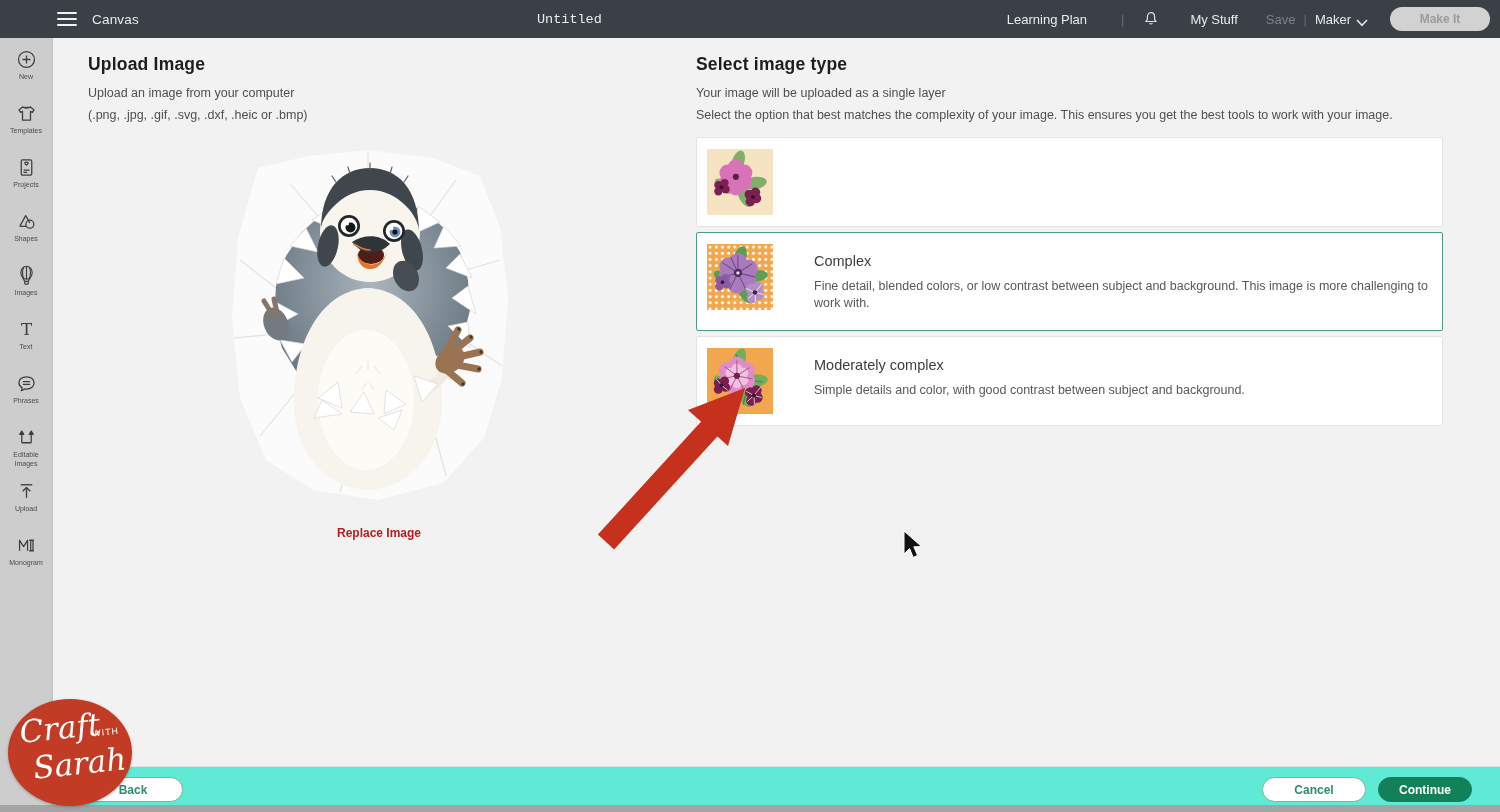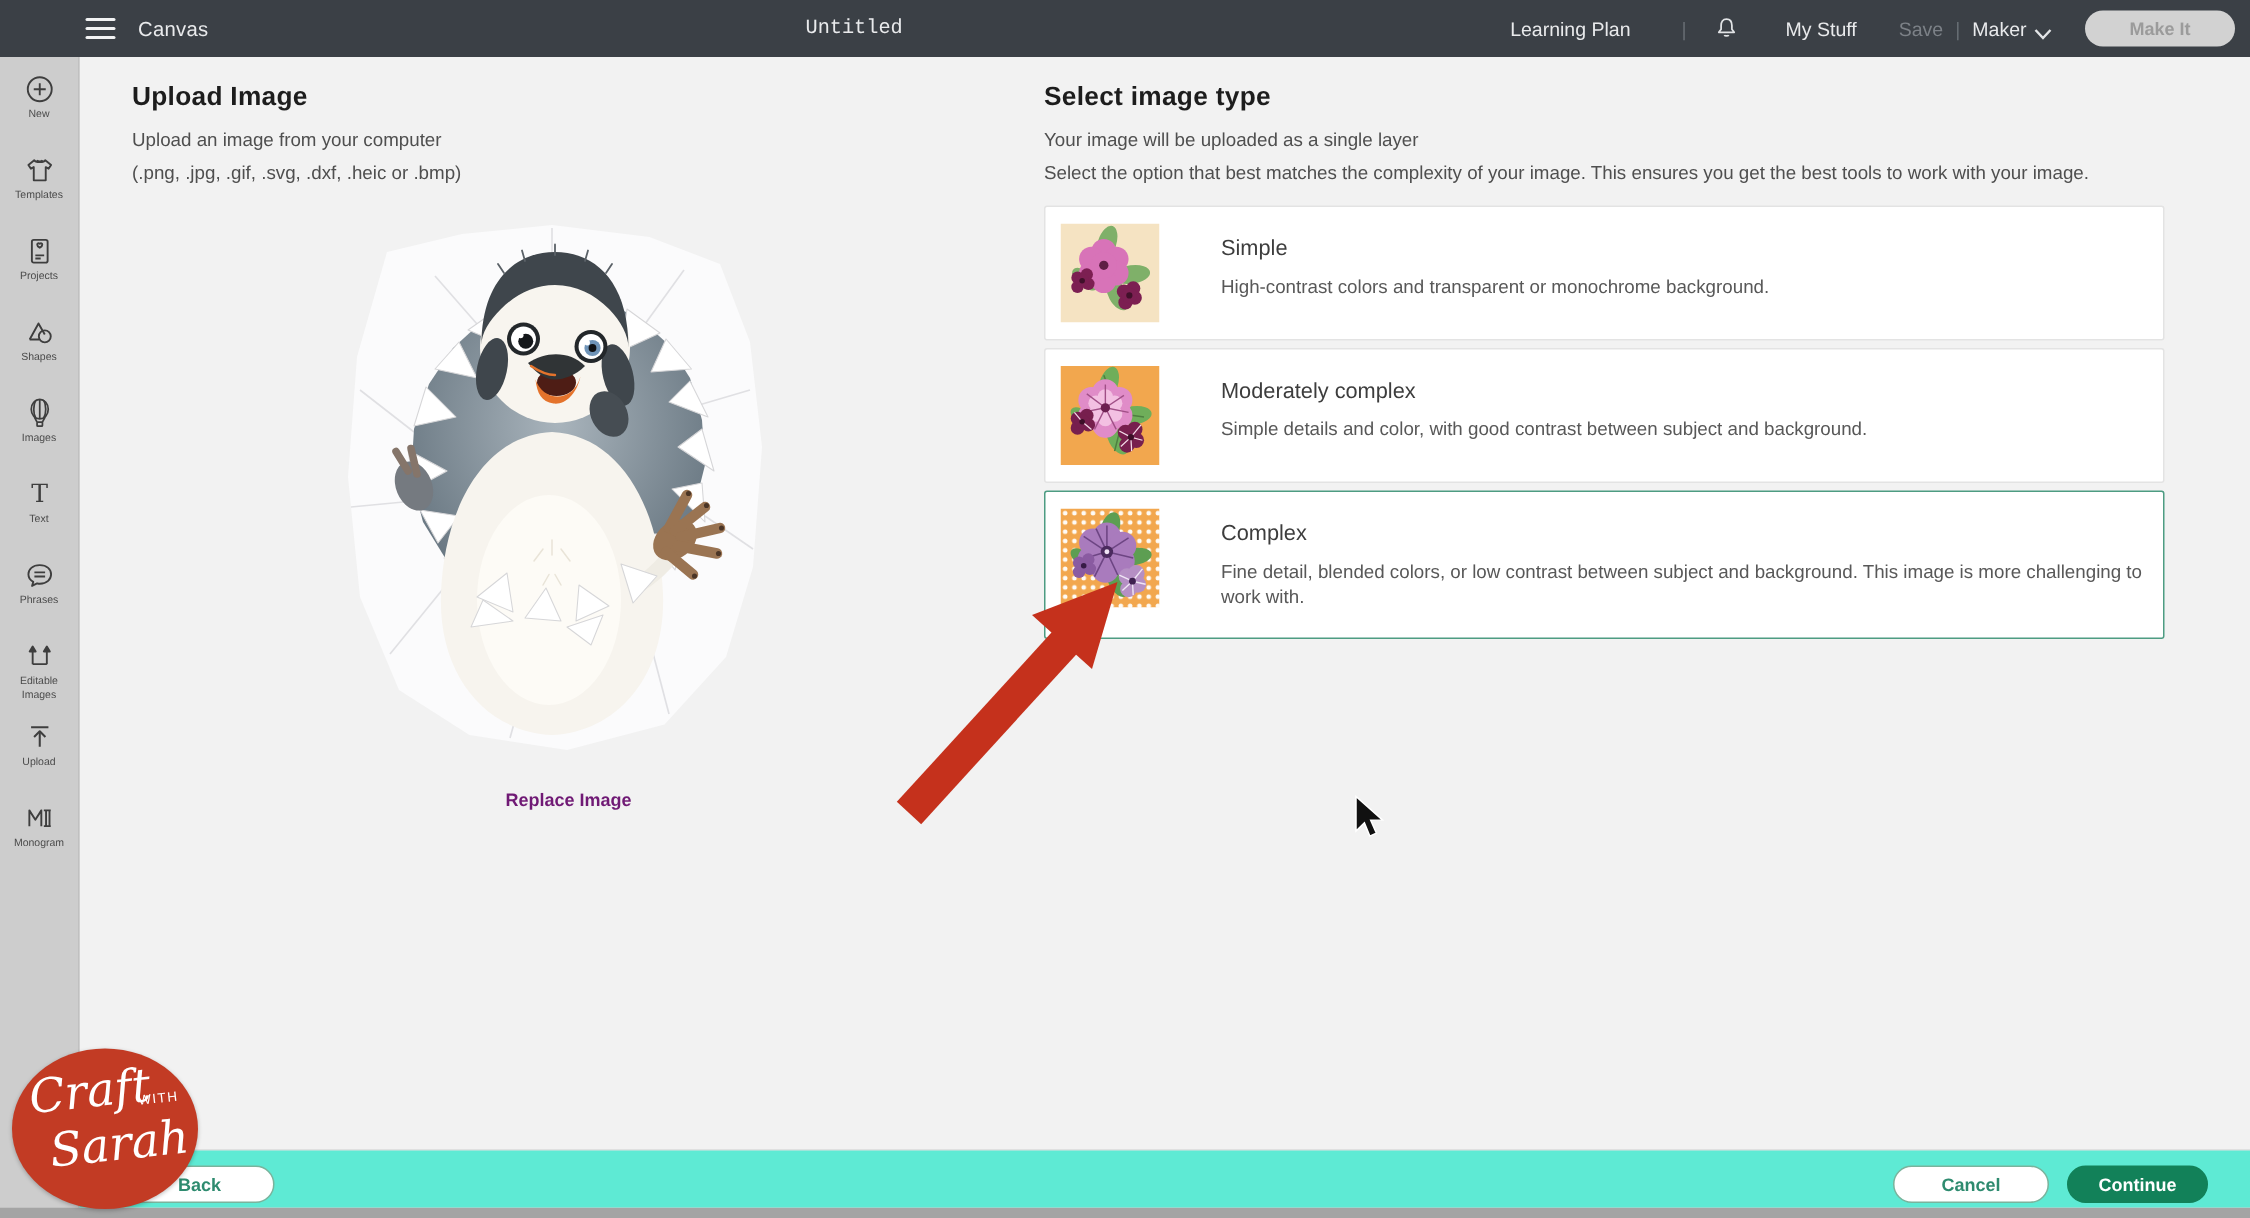--- a/index.html
+++ b/index.html
@@ -30,21 +30,21 @@
   .side-item svg{flex:0 0 auto;}
   .side-label{font-size:7px;color:#4b4b4b;margin-top:3px;text-align:center;line-height:1.25;padding:0 1px;}
 
   
   .h1{position:absolute;font-size:17.5px;font-weight:bold;color:#1d1d1d;letter-spacing:.2px;}
   .sub{position:absolute;font-size:12.5px;color:#4f4f4f;}
   .upload-title{left:88px;top:54px;}
   .upload-sub1{left:88px;top:86px;}
   .upload-sub2{left:88px;top:108px;}
   .penguin-wrap{position:absolute;left:218px;top:138px;width:300px;height:380px;}
-  .replace-link{position:absolute;left:337px;top:526px;font-size:12px;font-weight:bold;color:#701a75;cursor:pointer;}
+  .replace-link{position:absolute;left:337px;top:526px;font-size:12px;font-weight:bold;color:#b91c1c;cursor:pointer;}
 
   
   .select-title{left:696px;top:54px;}
   .select-sub1{left:696px;top:86px;}
   .select-sub2{left:696px;top:108px;}
   .cards{position:absolute;left:696px;top:137px;width:747px;display:flex;flex-direction:column;gap:5px;}
   .card{position:relative;background:#fff;border:1px solid #e3e3e3;border-radius:2px;height:90px;cursor:pointer;}
   .card.tall{height:99px;}
   .card.selected{border:1.5px solid #4d9c82;}
   .thumb{position:absolute;left:10px;top:11px;width:66px;height:66px;display:block;}
@@ -349,95 +349,20 @@
             <circle cx="14" cy="37" r="4.5"></circle>
           <circle cx="41" cy="44" r="4.6"></circle>
             <circle cx="47" cy="42" r="4.6"></circle>
             <circle cx="48" cy="48" r="4.6"></circle>
           <circle cx="42" cy="51" r="4.6"></circle>
             <circle cx="44.5" cy="46.5" r="5"></circle>
         </g>
         <circle cx="14" cy="37" r="1.8" fill="#40102a"></circle>
         <circle cx="44.5" cy="46.5" r="2" fill="#40102a"></circle>
       </svg>
-      <div class="card-text">
-        <div class="card-name">Simple</div>
-        <div class="card-desc">High-contrast colors and transparent or monochrome background.</div>
-      </div>
-    </div>
-
-    <div class="card">
-      <svg class="thumb" viewBox="0 0 64 64">
-        <rect width="64" height="64" fill="#f2a74e"></rect>
-        <g fill="#6fae5a">
-          <ellipse cx="31" cy="12" rx="6" ry="12" transform="rotate(18 31 12)"></ellipse>
-          <ellipse cx="47" cy="32" rx="12" ry="6" transform="rotate(-8 47 32)"></ellipse>
-          <ellipse cx="15" cy="34" rx="10" ry="5" transform="rotate(38 15 34)"></ellipse>
-          <ellipse cx="37" cy="47" rx="6" ry="11" transform="rotate(-28 37 47)"></ellipse>
-        </g>
-        <g stroke="#4e8040" stroke-width="1">
-          <line x1="28" y1="6" x2="33" y2="19"></line>
-            <line x1="40" y1="31" x2="54" y2="33"></line>
-          <line x1="9" y1="39" x2="21" y2="30"></line>
-            <line x1="39" y1="39" x2="35" y2="55"></line>
-        </g>
-        <g fill="#e08cc8">
-          <circle cx="29" cy="17" r="8.5"></circle>
-            <circle cx="38" cy="22" r="8.5"></circle>
-            <circle cx="38" cy="32" r="8.5"></circle>
-          <circle cx="29" cy="38" r="8.5"></circle>
-            <circle cx="20" cy="32" r="8.5"></circle>
-            <circle cx="20" cy="22" r="8.5"></circle>
-        </g>
-        <g fill="#f3c0e2">
-          <circle cx="29" cy="20" r="5"></circle>
-            <circle cx="35" cy="24" r="5"></circle>
-            <circle cx="35" cy="31" r="5"></circle>
-          <circle cx="29" cy="34" r="5"></circle>
-            <circle cx="23" cy="31" r="5"></circle>
-            <circle cx="23" cy="24" r="5"></circle>
-        </g>
-        <g stroke="#a04f86" stroke-width="0.9">
-          <line x1="29" y1="27" x2="29" y2="12"></line>
-            <line x1="29" y1="27" x2="41" y2="19"></line>
-          <line x1="29" y1="27" x2="44" y2="30"></line>
-            <line x1="29" y1="27" x2="36" y2="41"></line>
-          <line x1="29" y1="27" x2="22" y2="41"></line>
-            <line x1="29" y1="27" x2="14" y2="30"></line>
-          <line x1="29" y1="27" x2="17" y2="18"></line>
-        </g>
-        <circle cx="29" cy="27" r="3" fill="#6d2050"></circle>
-        <g fill="#771f4e">
-          <circle cx="11" cy="34" r="4.4"></circle>
-            <circle cx="17" cy="32" r="4.4"></circle>
-            <circle cx="18" cy="38" r="4.4"></circle>
-          <circle cx="11" cy="40" r="4.4"></circle>
-            <circle cx="14" cy="36" r="4.8"></circle>
-          <circle cx="42" cy="43" r="5"></circle>
-            <circle cx="48" cy="41" r="5"></circle>
-            <circle cx="49" cy="48" r="5"></circle>
-          <circle cx="43" cy="51" r="5"></circle>
-            <circle cx="45.5" cy="46" r="5.4"></circle>
-        </g>
-        <g stroke="#f4dce9" stroke-width="0.8">
-          <line x1="45.5" y1="46" x2="52" y2="38"></line>
-            <line x1="45.5" y1="46" x2="53" y2="48"></line>
-          <line x1="45.5" y1="46" x2="46" y2="55"></line>
-            <line x1="45.5" y1="46" x2="39" y2="52"></line>
-          <line x1="45.5" y1="46" x2="38" y2="42"></line>
-          <line x1="14" y1="36" x2="9" y2="30"></line>
-            <line x1="14" y1="36" x2="20" y2="41"></line>
-        </g>
-        <circle cx="14" cy="36" r="1.8" fill="#3c0f28"></circle>
-        <circle cx="45.5" cy="46" r="2" fill="#3c0f28"></circle>
-      </svg>
-      <div class="card-text">
-        <div class="card-name">Moderately complex</div>
-        <div class="card-desc">Simple details and color, with good contrast between subject and background.</div>
-      </div>
     </div>
 
     <div class="card tall selected">
       <svg class="thumb" viewBox="0 0 64 64">
         <defs>
           <pattern id="dotsP" width="6" height="6" patternUnits="userSpaceOnUse">
             <rect width="6" height="6" fill="#f2a74e"></rect>
             <circle cx="3" cy="3" r="1.5" fill="#ffffff" opacity="0.95"></circle>
           </pattern>
         </defs>
@@ -490,20 +415,91 @@
           <circle cx="12" cy="41" r="4"></circle>
             <circle cx="15" cy="37" r="4.4"></circle>
         </g>
         <circle cx="15" cy="37" r="1.8" fill="#371b46"></circle>
       </svg>
       <div class="card-text">
         <div class="card-name">Complex</div>
         <div class="card-desc">Fine detail, blended colors, or low contrast between subject and background. This image is more challenging to work with.</div>
       </div>
     </div>
+
+    <div class="card">
+      <svg class="thumb" viewBox="0 0 64 64">
+        <rect width="64" height="64" fill="#f2a74e"></rect>
+        <g fill="#6fae5a">
+          <ellipse cx="31" cy="12" rx="6" ry="12" transform="rotate(18 31 12)"></ellipse>
+          <ellipse cx="47" cy="32" rx="12" ry="6" transform="rotate(-8 47 32)"></ellipse>
+          <ellipse cx="15" cy="34" rx="10" ry="5" transform="rotate(38 15 34)"></ellipse>
+          <ellipse cx="37" cy="47" rx="6" ry="11" transform="rotate(-28 37 47)"></ellipse>
+        </g>
+        <g stroke="#4e8040" stroke-width="1">
+          <line x1="28" y1="6" x2="33" y2="19"></line>
+            <line x1="40" y1="31" x2="54" y2="33"></line>
+          <line x1="9" y1="39" x2="21" y2="30"></line>
+            <line x1="39" y1="39" x2="35" y2="55"></line>
+        </g>
+        <g fill="#e08cc8">
+          <circle cx="29" cy="17" r="8.5"></circle>
+            <circle cx="38" cy="22" r="8.5"></circle>
+            <circle cx="38" cy="32" r="8.5"></circle>
+          <circle cx="29" cy="38" r="8.5"></circle>
+            <circle cx="20" cy="32" r="8.5"></circle>
+            <circle cx="20" cy="22" r="8.5"></circle>
+        </g>
+        <g fill="#f3c0e2">
+          <circle cx="29" cy="20" r="5"></circle>
+            <circle cx="35" cy="24" r="5"></circle>
+            <circle cx="35" cy="31" r="5"></circle>
+          <circle cx="29" cy="34" r="5"></circle>
+            <circle cx="23" cy="31" r="5"></circle>
+            <circle cx="23" cy="24" r="5"></circle>
+        </g>
+        <g stroke="#a04f86" stroke-width="0.9">
+          <line x1="29" y1="27" x2="29" y2="12"></line>
+            <line x1="29" y1="27" x2="41" y2="19"></line>
+          <line x1="29" y1="27" x2="44" y2="30"></line>
+            <line x1="29" y1="27" x2="36" y2="41"></line>
+          <line x1="29" y1="27" x2="22" y2="41"></line>
+            <line x1="29" y1="27" x2="14" y2="30"></line>
+          <line x1="29" y1="27" x2="17" y2="18"></line>
+        </g>
+        <circle cx="29" cy="27" r="3" fill="#6d2050"></circle>
+        <g fill="#771f4e">
+          <circle cx="11" cy="34" r="4.4"></circle>
+            <circle cx="17" cy="32" r="4.4"></circle>
+            <circle cx="18" cy="38" r="4.4"></circle>
+          <circle cx="11" cy="40" r="4.4"></circle>
+            <circle cx="14" cy="36" r="4.8"></circle>
+          <circle cx="42" cy="43" r="5"></circle>
+            <circle cx="48" cy="41" r="5"></circle>
+            <circle cx="49" cy="48" r="5"></circle>
+          <circle cx="43" cy="51" r="5"></circle>
+            <circle cx="45.5" cy="46" r="5.4"></circle>
+        </g>
+        <g stroke="#f4dce9" stroke-width="0.8">
+          <line x1="45.5" y1="46" x2="52" y2="38"></line>
+            <line x1="45.5" y1="46" x2="53" y2="48"></line>
+          <line x1="45.5" y1="46" x2="46" y2="55"></line>
+            <line x1="45.5" y1="46" x2="39" y2="52"></line>
+          <line x1="45.5" y1="46" x2="38" y2="42"></line>
+          <line x1="14" y1="36" x2="9" y2="30"></line>
+            <line x1="14" y1="36" x2="20" y2="41"></line>
+        </g>
+        <circle cx="14" cy="36" r="1.8" fill="#3c0f28"></circle>
+        <circle cx="45.5" cy="46" r="2" fill="#3c0f28"></circle>
+      </svg>
+      <div class="card-text">
+        <div class="card-name">Moderately complex</div>
+        <div class="card-desc">Simple details and color, with good contrast between subject and background.</div>
+      </div>
+    </div>
   </div>
 
   <footer class="footer">
     <button class="pill pill-outline btn-back">Back</button>
     <button class="pill pill-outline btn-cancel">Cancel</button>
     <button class="pill btn-continue">Continue</button>
   </footer>
   <div class="bottom-strip"></div>
 
   <svg class="arrow-overlay">

